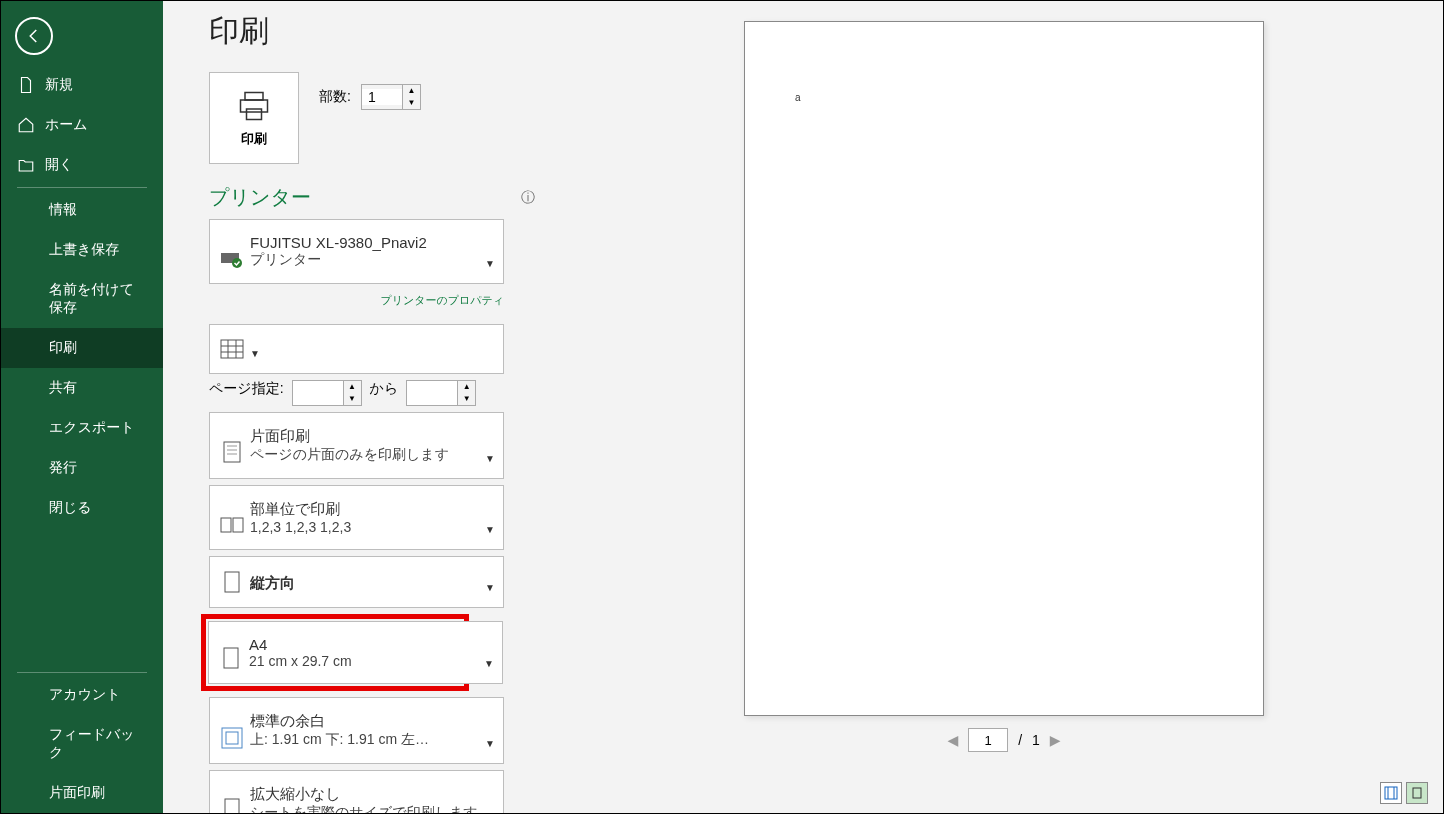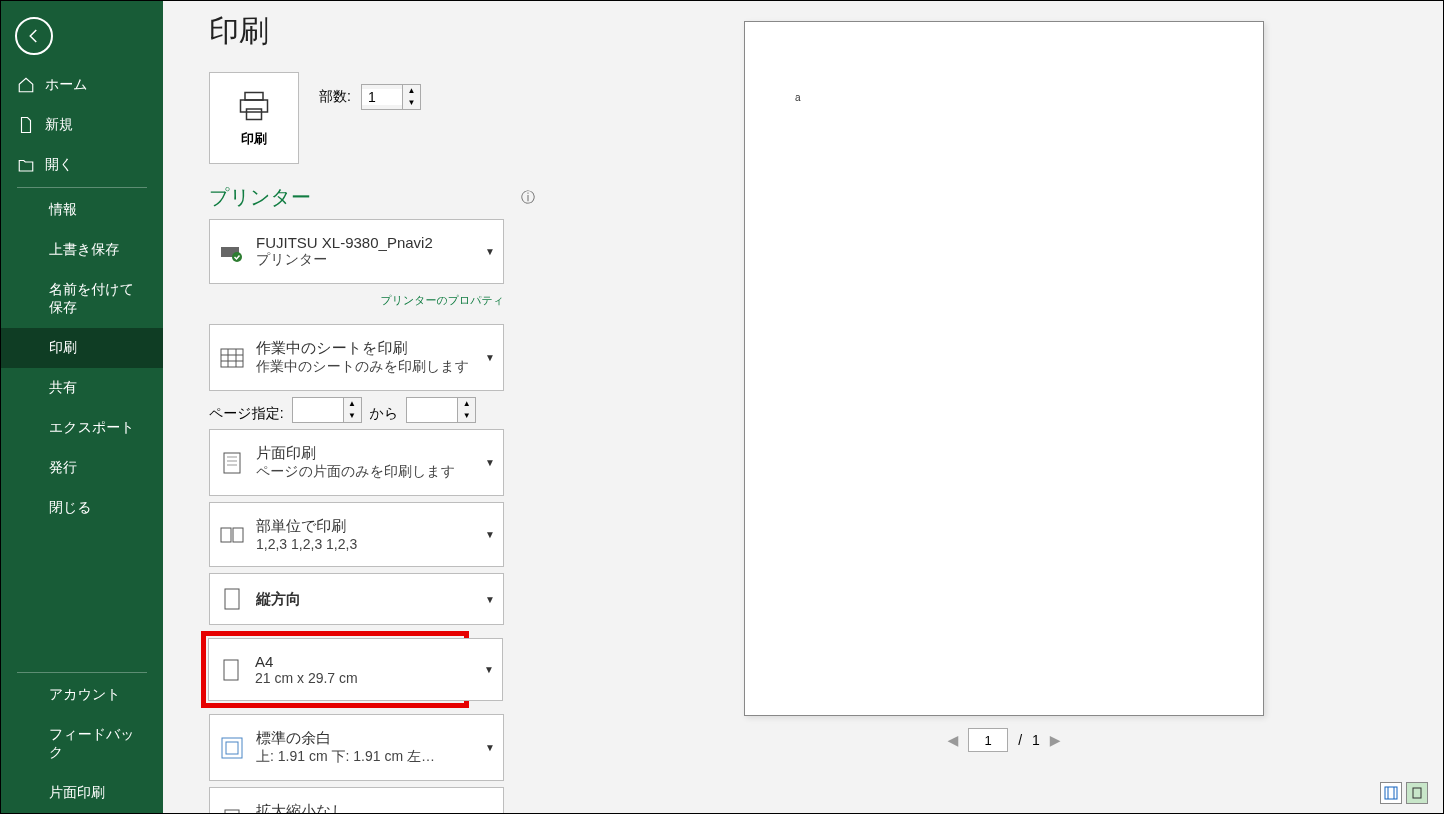--- a/index.html
+++ b/index.html
@@ -23,33 +23,33 @@
 .print-btn-label{font-size:13px;font-weight:bold;margin-top:6px;}
 .copies-row{display:flex;align-items:center;gap:10px;margin-top:12px;}
 .copies-label{font-size:14px;}
 .num-input{width:60px;height:26px;border:1px solid #aaa;display:flex;align-items:center;}
 .num-input input{width:40px;border:none;padding-left:6px;font-size:14px;outline:none;}
 .spinbtns{width:18px;display:flex;flex-direction:column;border-left:1px solid #aaa;}
 .spinbtns span{height:12px;font-size:8px;text-align:center;cursor:pointer;line-height:12px;}
 
 .sec-head{color:#107c41;font-size:20px;font-weight:400;display:flex;justify-content:space-between;align-items:center;margin:0 0 8px;}
 .info-icon{color:#666;font-size:14px;}
-.dd{width:295px;min-height:48px;border:1px solid #bdbdbd;background:#fff;display:flex;align-items:center;padding:14px 8px;gap:10px;cursor:pointer;position:relative;margin-bottom:6px;}
+.dd{width:295px;min-height:48px;border:1px solid #bdbdbd;background:#fff;display:flex;align-items:flex-end;padding:14px 8px;gap:4px;cursor:pointer;position:relative;margin-bottom:6px;}
 .dd.slim{min-height:38px;font-weight:bold;}
 .dd .dd-texts{flex:1;overflow:hidden;}
 .dd .dd-title{font-size:15px;color:#333;}
 .dd .dd-sub{font-size:14px;color:#444;white-space:nowrap;overflow:hidden;text-overflow:ellipsis;}
 .dd .caret{font-size:10px;color:#333;}
 .dd .ic{width:28px;display:flex;align-items:center;justify-content:center;}
 .highlight-frame{border:5px solid #e60000;padding:2px;width:268px;margin-left:-8px;margin-bottom:6px;}
 .highlight-frame .dd{width:295px;margin:0;}
 .link-row{text-align:right;width:295px;margin-bottom:16px;}
 .link{color:#107c41;font-size:11px;cursor:pointer;}
 
-.pagespec{display:flex;align-items:flex-end;gap:8px;width:295px;margin-bottom:6px;font-size:14px;}
+.pagespec{display:flex;align-items:flex-start;gap:8px;width:295px;margin-bottom:6px;font-size:14px;}
 .small-input{width:70px;height:26px;border:1px solid #aaa;display:flex;}
 .small-input input{flex:1;border:none;padding-left:4px;font-size:13px;outline:none;width:100%;}
 
 .preview-col{flex:1;display:flex;flex-direction:column;align-items:center;padding:20px;}
 .preview-page{width:520px;height:695px;border:1px solid #888;background:#fff;box-shadow:2px 2px 6px rgba(0,0,0,0.1);padding:70px 50px;}
 .preview-content{font-size:10px;color:#333;}
 .nav-row{display:flex;align-items:center;gap:10px;margin-top:12px;font-size:14px;}
 .page-input{width:40px;height:24px;border:1px solid #aaa;text-align:center;font-size:13px;}
 .nav-arrow{color:#999;cursor:pointer;font-size:14px;}
 .br-tools{position:absolute;right:16px;bottom:10px;display:flex;gap:4px;}
@@ -61,29 +61,29 @@
 
 <div class="app">
   <div class="sidebar">
     <div class="back-btn">
       <svg class="icon-svg" viewBox="0 0 24 24">
           <path d="M15 4l-8 8 8 8" stroke="#fff" stroke-width="2" fill="none"></path>
         </svg>
     </div>
     <div class="sb-item">
       <svg class="icon-svg" viewBox="0 0 24 24">
+          <path d="M6 2h8l4 4v16H6z" stroke="#fff" stroke-width="1.5" fill="none"></path>
+        </svg>
+      <span>新規</span>
+    </div>
+    <div class="sb-item">
+      <svg class="icon-svg" viewBox="0 0 24 24">
           <path d="M3 11l9-8 9 8v10H3z" stroke="#fff" stroke-width="1.5" fill="none"></path>
         </svg>
       <span>ホーム</span>
-    </div>
-    <div class="sb-item">
-      <svg class="icon-svg" viewBox="0 0 24 24">
-          <path d="M6 2h8l4 4v16H6z" stroke="#fff" stroke-width="1.5" fill="none"></path>
-        </svg>
-      <span>新規</span>
     </div>
     <div class="sb-item">
       <svg class="icon-svg" viewBox="0 0 24 24">
           <path d="M3 6h6l2 2h10v12H3z" stroke="#fff" stroke-width="1.5" fill="none"></path>
         </svg>
       <span>開く</span>
     </div>
     <div class="sb-divider"></div>
     <div class="sb-item sub">
         <span>情報</span>
@@ -171,24 +171,20 @@
       <div class="dd">
         <div class="ic">
             <svg width="24" height="20" viewBox="0 0 24 20">
               <rect x="1" y="1" width="22" height="18" stroke="#555" fill="none"></rect>
               <line x1="1" y1="7" x2="23" y2="7" stroke="#555"></line>
               <line x1="1" y1="13" x2="23" y2="13" stroke="#555"></line>
               <line x1="8" y1="1" x2="8" y2="19" stroke="#555"></line>
               <line x1="16" y1="1" x2="16" y2="19" stroke="#555"></line>
             </svg>
           </div>
-        <div class="dd-texts">
-          <div class="dd-title">作業中のシートを印刷</div>
-          <div class="dd-sub">作業中のシートのみを印刷します</div>
-        </div>
         <span class="caret">▼</span>
       </div>
 
       <div class="pagespec">
         <span>ページ指定:</span>
         <div class="small-input">
             <input value="" style="">
             <div class="spinbtns">
               <span>▲</span>
               <span>▼</span>

